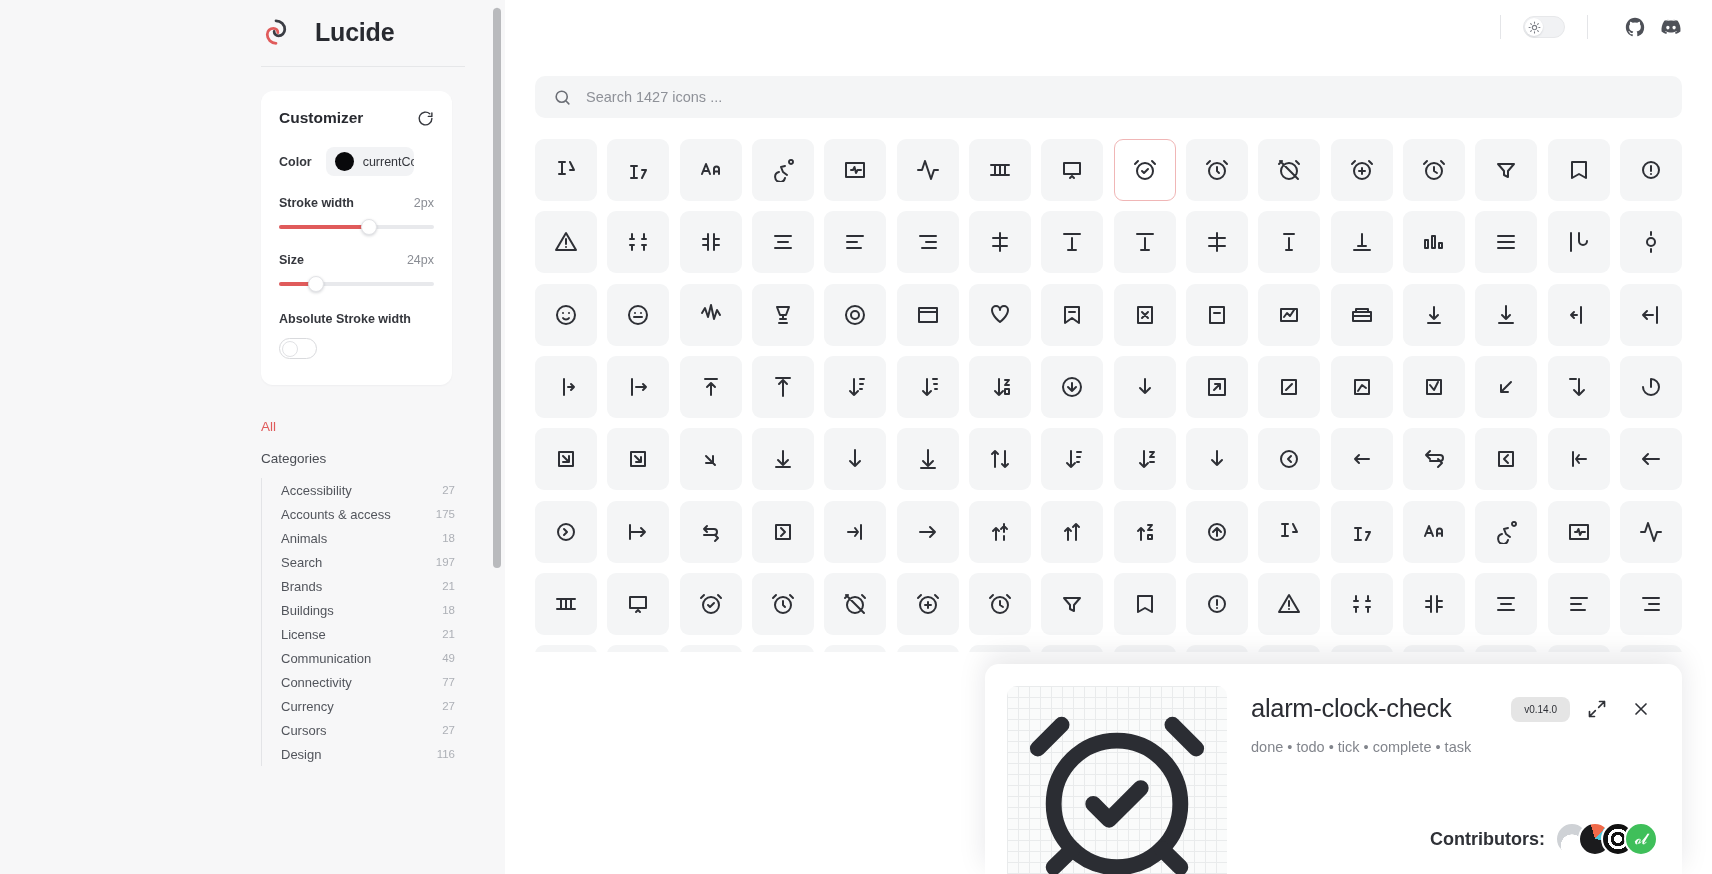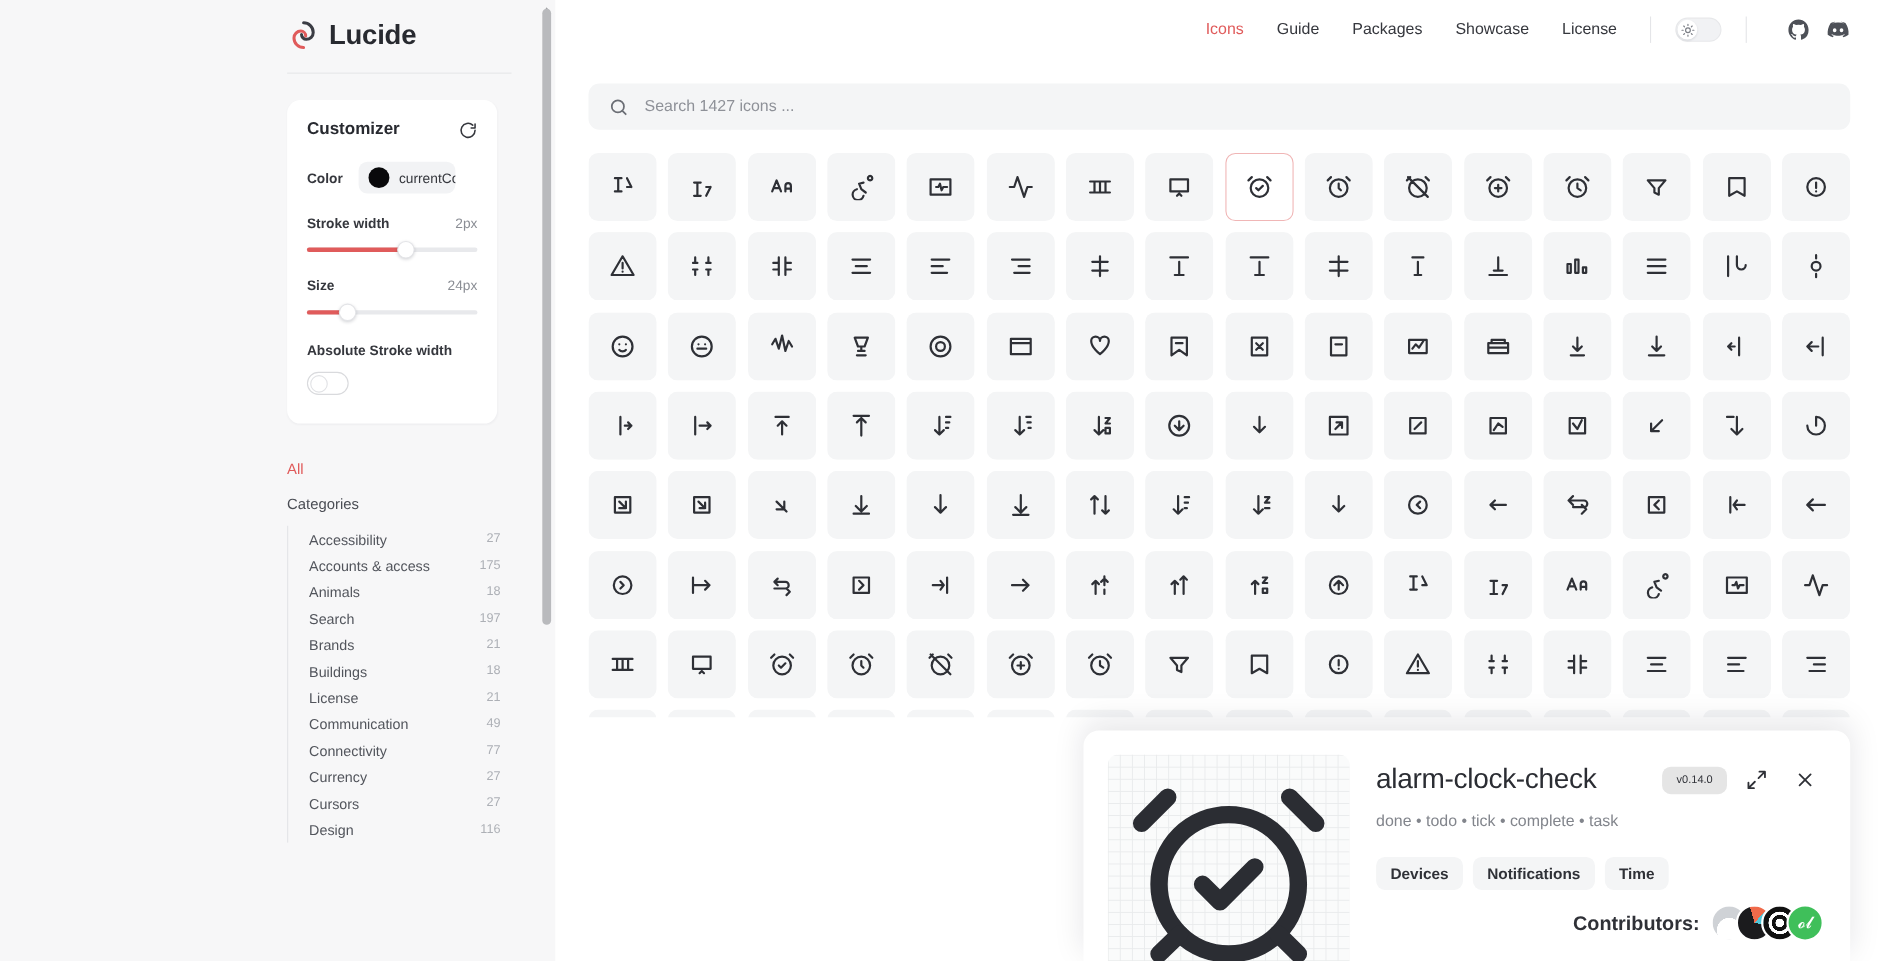--- a/index.html
+++ b/index.html
@@ -20,21 +20,21 @@
     flex: none;
     overflow: hidden;
   }
   .sb-inner {
     width: 505px; height: 874px;
     padding-left: 261px;
     padding-right: 40px;
     position: relative;
   }
   .brand {
-    display: flex; align-items: center; gap: 8px;
+    display: flex; align-items: center; gap: 24px;
     height: 56px; margin-top: 4px;
   }
   .brand-logo { width: 30px; height: 30px; flex: none; }
   .brand-name {
     font-size: 25px; font-weight: 700; color: #282a30;
     letter-spacing: -0.2px;
   }
   .sb-divider {
     position: absolute; left: 261px; right: 40px; top: 62px;
     height: 1px; background: #e6e7e9;
@@ -394,27 +394,20 @@
     <svg viewBox="0 0 10 10">
         <path d="M5 2 L9 8 L1 8 Z" fill="#9a9b9e"></path>
       </svg>
   </span>
   <div class="sb-scroll"></div>
 </div>
 
 <div id="main">
 
   <div class="topnav">
-    <div id="navLinks" style="display:flex;align-items:center">
-        <span class="nav-link active">Icons</span>
-        <span class="nav-link">Guide</span>
-        <span class="nav-link">Packages</span>
-        <span class="nav-link">Showcase</span>
-        <span class="nav-link">License</span>
-      </div>
     <span class="nav-sep"></span>
     <span class="theme-toggle">
       <span class="theme-knob">
         <svg viewBox="0 0 24 24" width="13" height="13" fill="none" stroke="currentColor" stroke-width="2" stroke-linecap="round">
           <circle cx="12" cy="12" r="4"></circle>
             <path d="M12 2v2M12 20v2M4.9 4.9l1.4 1.4M17.7 17.7l1.4 1.4M2 12h2M20 12h2M4.9 19.1l1.4-1.4M17.7 6.3l1.4-1.4"></path>
         </svg>
       </span>
     </span>
     <span class="nav-sep2"></span>
@@ -1031,25 +1024,20 @@
           <path d="M5 3 2 6"></path>
           <path d="m22 6-3-3"></path>
           <path d="M6.38 18.7 4 21"></path>
           <path d="M17.64 18.67 20 21"></path>
       </svg>
     </div>
 
     <div class="dt-body">
       <div class="dt-name">alarm-clock-check</div>
       <div class="dt-tags">done • todo • tick • complete • task</div>
-      <div class="dt-cats" id="dtCats">
-          <span class="cat-chip">Devices</span>
-          <span class="cat-chip">Notifications</span>
-          <span class="cat-chip">Time</span>
-        </div>
 
 
       <div class="dt-right">
         <span class="ver-badge">v0.14.0</span>
         <span class="icon-btn">
           <svg viewBox="0 0 24 24" fill="none" stroke="currentColor" stroke-width="2" stroke-linecap="round" stroke-linejoin="round">
               <path d="M15 3h6v6M9 21H3v-6M21 3l-7 7M3 21l7-7"></path>
             </svg>
         </span>
         <span class="icon-btn">

